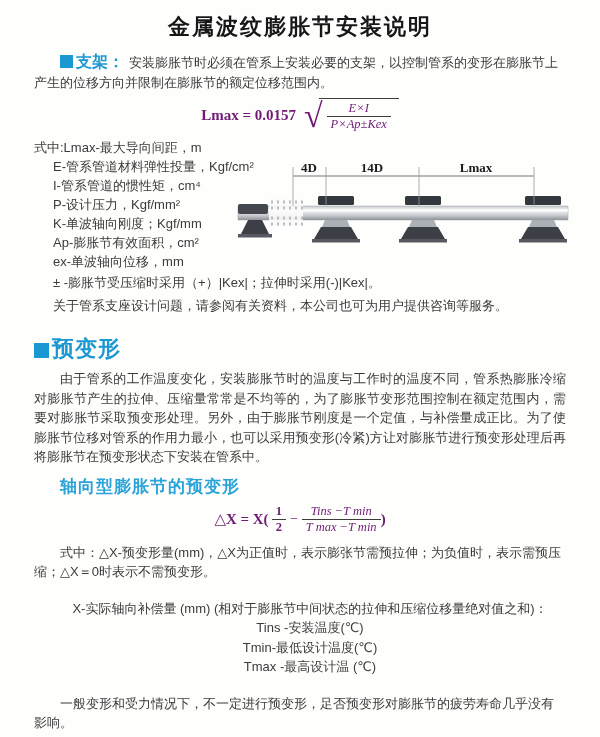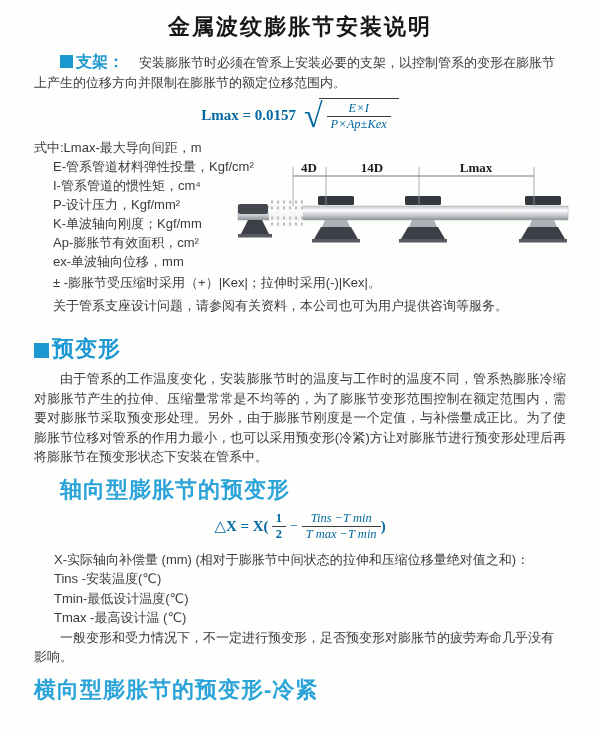--- a/index.html
+++ b/index.html
@@ -13,50 +13,50 @@
     font-size:22px;font-weight:700;color:#171717;text-align:center;
     margin:4px 0 10px 0;letter-spacing:2px;
   }
   p{margin:0 0 3px 0;line-height:19.5px;}
   .indent{text-indent:2em;}
   .marker{
     display:inline-block;width:13px;height:13px;background:#1b97d1;
     margin-right:3px;vertical-align:-1px;
   }
   .marker.lg{width:15px;height:15px;vertical-align:-2px;}
-  .blue-label{color:#1b97d1;font-size:16px;font-weight:700;margin-right:15px;}
+  .blue-label{color:#1b97d1;font-size:16px;font-weight:700;margin-right:5px;}
   h2.section{
     color:#1b97d1;font-size:22px;font-weight:700;margin:8px 0 5px 0;letter-spacing:1px;
   }
   h3.sub{
-    color:#29a3d8;font-size:22px;font-weight:700;margin:8px 0 6px 0;letter-spacing:1px;
+    color:#29a3d8;font-size:17px;font-weight:700;margin:8px 0 6px 0;letter-spacing:1px;
   }
   h3.sub.ind{padding-left:26px;}
   
   .formula{
     display:flex;justify-content:center;align-items:center;
-    font-family:"Liberation Serif","DejaVu Serif",serif;color:#0369a1;
+    font-family:"Liberation Serif","DejaVu Serif",serif;color:#701a75;
     margin:4px 0 8px 0;
   }
   .f-lhs,.f-rhs{font-weight:700;font-size:15px;white-space:pre;}
   .f-op{font-size:14px;margin:0 4px;}
   .sqrt{display:inline-flex;align-items:flex-start;margin-left:8px;}
   .rad-sign{font-size:34px;line-height:34px;font-weight:400;transform:translateY(1px);}
   .rad-body{border-top:1.6px solid #3c3c3c;margin-left:-4px;padding:1px 8px 0 8px;}
   .frac{display:inline-flex;flex-direction:column;text-align:center;
         font-style:italic;font-size:12.5px;line-height:15px;}
   .frac .num{border-bottom:1px solid #3c3c3c;padding:0 4px 0 4px;}
   .frac .den{padding:0 4px;}
   .frac.plain{font-style:normal;font-weight:700;}
   
   .two-col{position:relative;margin:0 0 2px 0;}
   ul.defs{list-style:none;margin:0;padding:0;line-height:19px;}
   ul.defs li{margin:0;}
   ul.defs li + li{padding-left:19px;}
-  ul.defs2{list-style:none;margin:0;padding:0 0 0 20px;line-height:19.5px;}
+  ul.defs2{list-style:none;margin:17px;padding:0 0 0 20px;line-height:19.5px;text-align:center;}
   .diagram{position:absolute;left:202px;top:22px;width:362px;height:96px;}
 </style>
 </head>
 <body>
 
 <div class="page">
 
   <h1 class="title">金属波纹膨胀节安装说明</h1>
 
   <p class="indent">
@@ -167,20 +167,21 @@
       <span class="den">2</span>
     </span>
     <span class="f-op">−</span>
     <span class="frac">
       <span class="num">Tins −T min</span>
       <span class="den">T max −T min</span>
     </span>
     <span class="f-lhs">)</span>
   </div>
 
+  <p class="indent">式中：△X-预变形量(mm)，△X为正值时，表示膨张节需预拉伸；为负值时，表示需预压缩；△X＝0时表示不需预变形。</p>
   <ul class="defs2">
     <li>X-实际轴向补偿量 (mm) (相对于膨胀节中间状态的拉伸和压缩位移量绝对值之和)：</li>
     <li>Tins -安装温度(℃)</li>
     <li>Tmin-最低设计温度(℃)</li>
     <li>Tmax -最高设计温 (℃)</li>
   </ul>
   <p class="indent">一般变形和受力情况下，不一定进行预变形，足否预变形对膨胀节的疲劳寿命几乎没有影响。</p>
 
   <h3 class="sub">横向型膨胀节的预变形-冷紧</h3>
 

